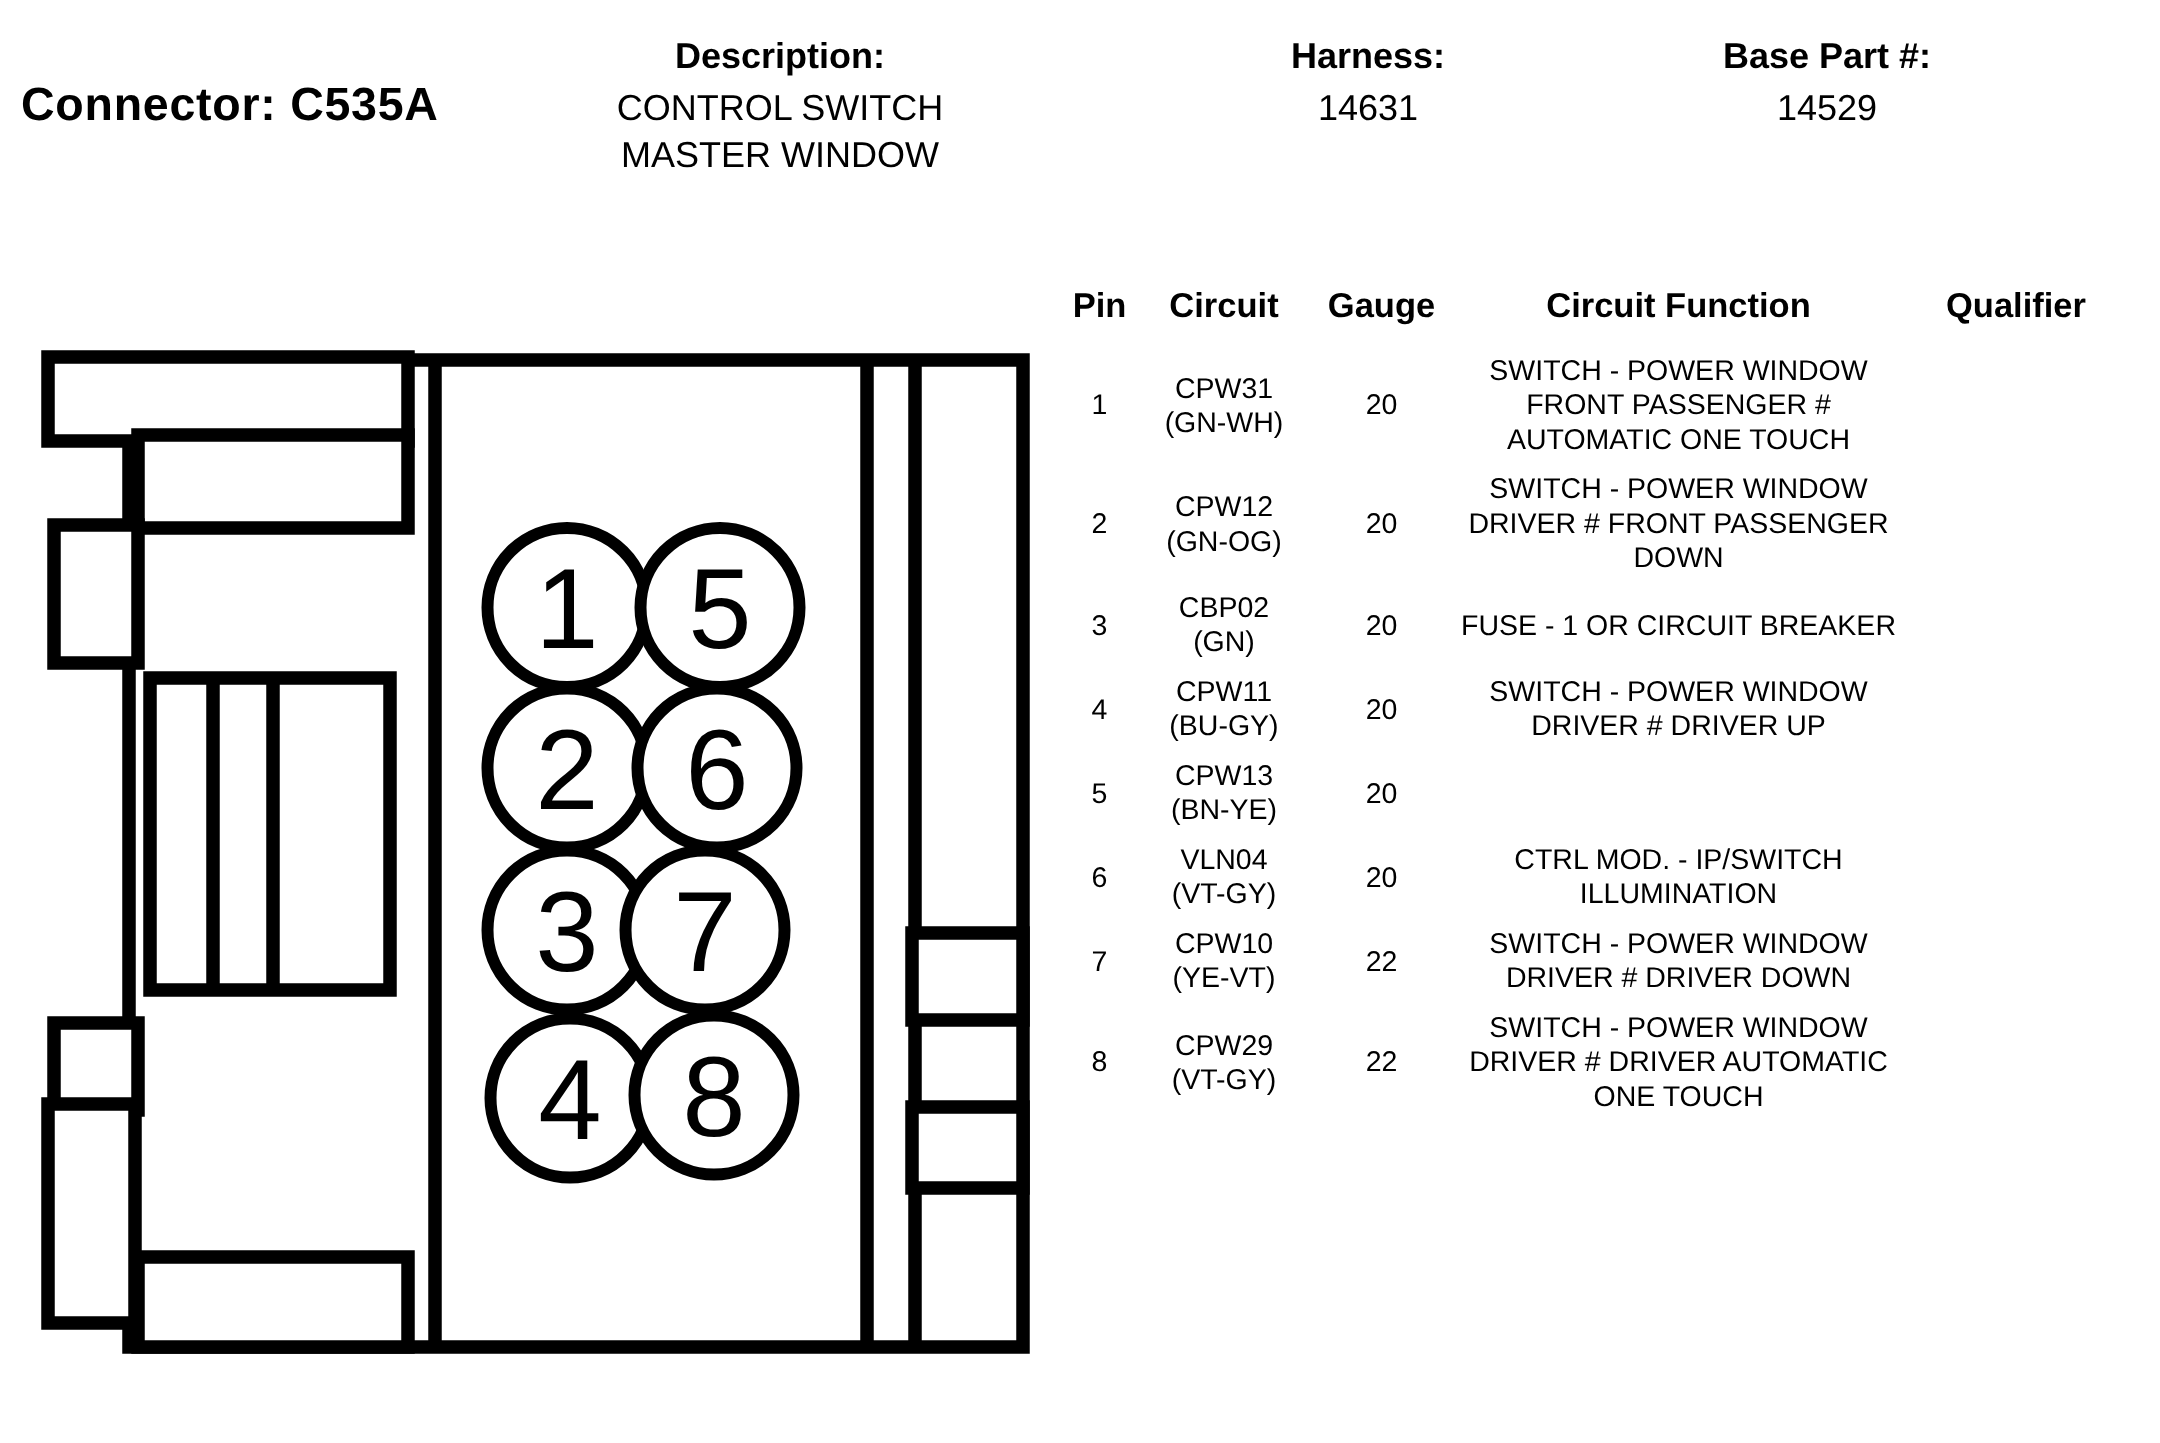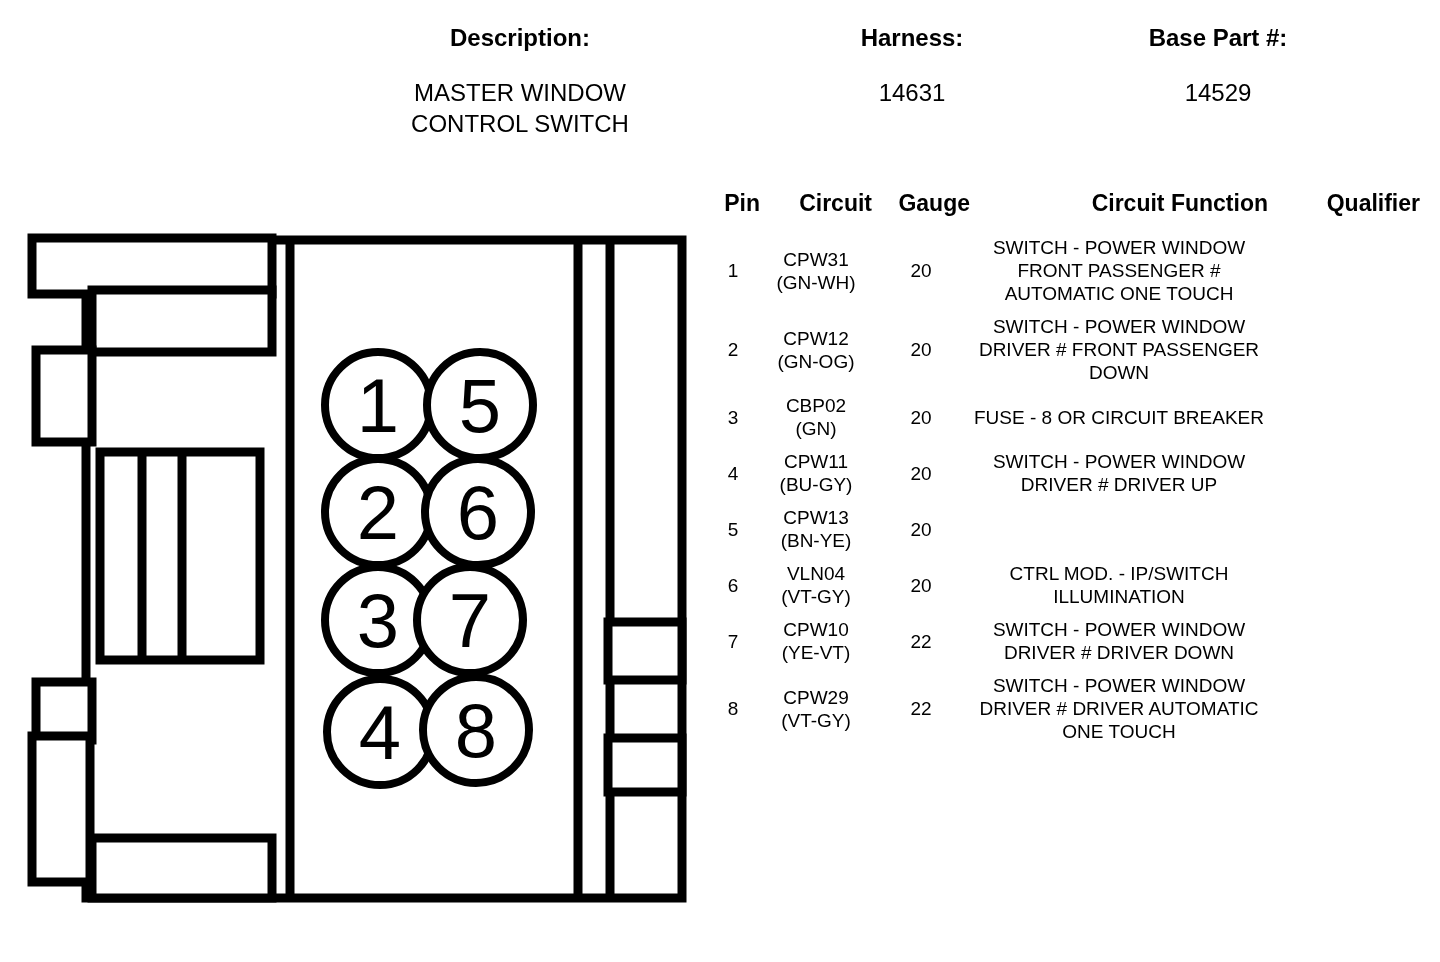--- a/index.html
+++ b/index.html
@@ -9,54 +9,55 @@
     font-family: "Liberation Sans", sans-serif;
   }
   .page { position: relative; width: 1440px; height: 962px; background: #fff; overflow: hidden; }
 
   
   .connector-title {
     position: absolute; left: 14px; top: 52px;
     font-size: 31px; font-weight: bold; letter-spacing: 0.5px;
   }
   .hblock { position: absolute; top: 24px; text-align: center; }
-  .hblock .hlabel { font-size: 24px; font-weight: bold; margin-bottom: 25px; }
+  .hblock .hlabel { font-size: 24px; font-weight: bold; margin-bottom: 5px; }
   .hblock .hvalue { font-size: 24px; line-height: 31px; }
   .hblock.desc     { left: 370px; width: 300px; }
   .hblock.harness  { left: 812px; width: 200px; }
   .hblock.basepart { left: 1118px; width: 200px; }
 
   
   .connector-svg { position: absolute; left: 20px; top: 230px; }
   .connector-svg text { font-family: "Liberation Sans", sans-serif; }
 
   
   .pin-table { position: absolute; left: 706px; top: 190px; width: 714px; }
   .trow {
     display: grid;
     grid-template-columns: 54px 112px 98px 298px 152px;
     align-items: center;
   }
   .thead { font-weight: bold; font-size: 23px; margin-bottom: 14px; }
-  .thead > div { text-align: right; }
+  .thead > div { text-align: center; }
   .tbody-row { font-size: 19px; line-height: 23px; padding: 5px 0; }
   .cell-pin, .cell-gauge, .cell-qualifier, .cell-circuit { text-align: center; }
   .cell-function { text-align: center; }
 </style>
 </head>
 <body>
 
 <div class="page">
 
+  <div class="connector-title">Connector: C535A</div>
 
   <div class="hblock desc">
     <div class="hlabel">Description:</div>
     <div class="hvalue">
+      <div>CONTROL SWITCH</div>
       <div>MASTER WINDOW</div>
-      <div>CONTROL SWITCH</div>
     </div>
   </div>
 
   <div class="hblock harness">
     <div class="hlabel">Harness:</div>
     <div class="hvalue">14631</div>
   </div>
 
   <div class="hblock basepart">
     <div class="hlabel">Base Part #:</div>
@@ -134,21 +135,21 @@
       <div class="cell-qualifier"></div>
     </div>
 
     <div class="trow tbody-row">
       <div class="cell-pin">3</div>
       <div class="cell-circuit">
         <div>CBP02</div>
         <div>(GN)</div>
       </div>
       <div class="cell-gauge">20</div>
-      <div class="cell-function">FUSE - 8 OR CIRCUIT BREAKER</div>
+      <div class="cell-function">FUSE - 1 OR CIRCUIT BREAKER</div>
       <div class="cell-qualifier"></div>
     </div>
 
     <div class="trow tbody-row">
       <div class="cell-pin">4</div>
       <div class="cell-circuit">
         <div>CPW11</div>
         <div>(BU-GY)</div>
       </div>
       <div class="cell-gauge">20</div>

